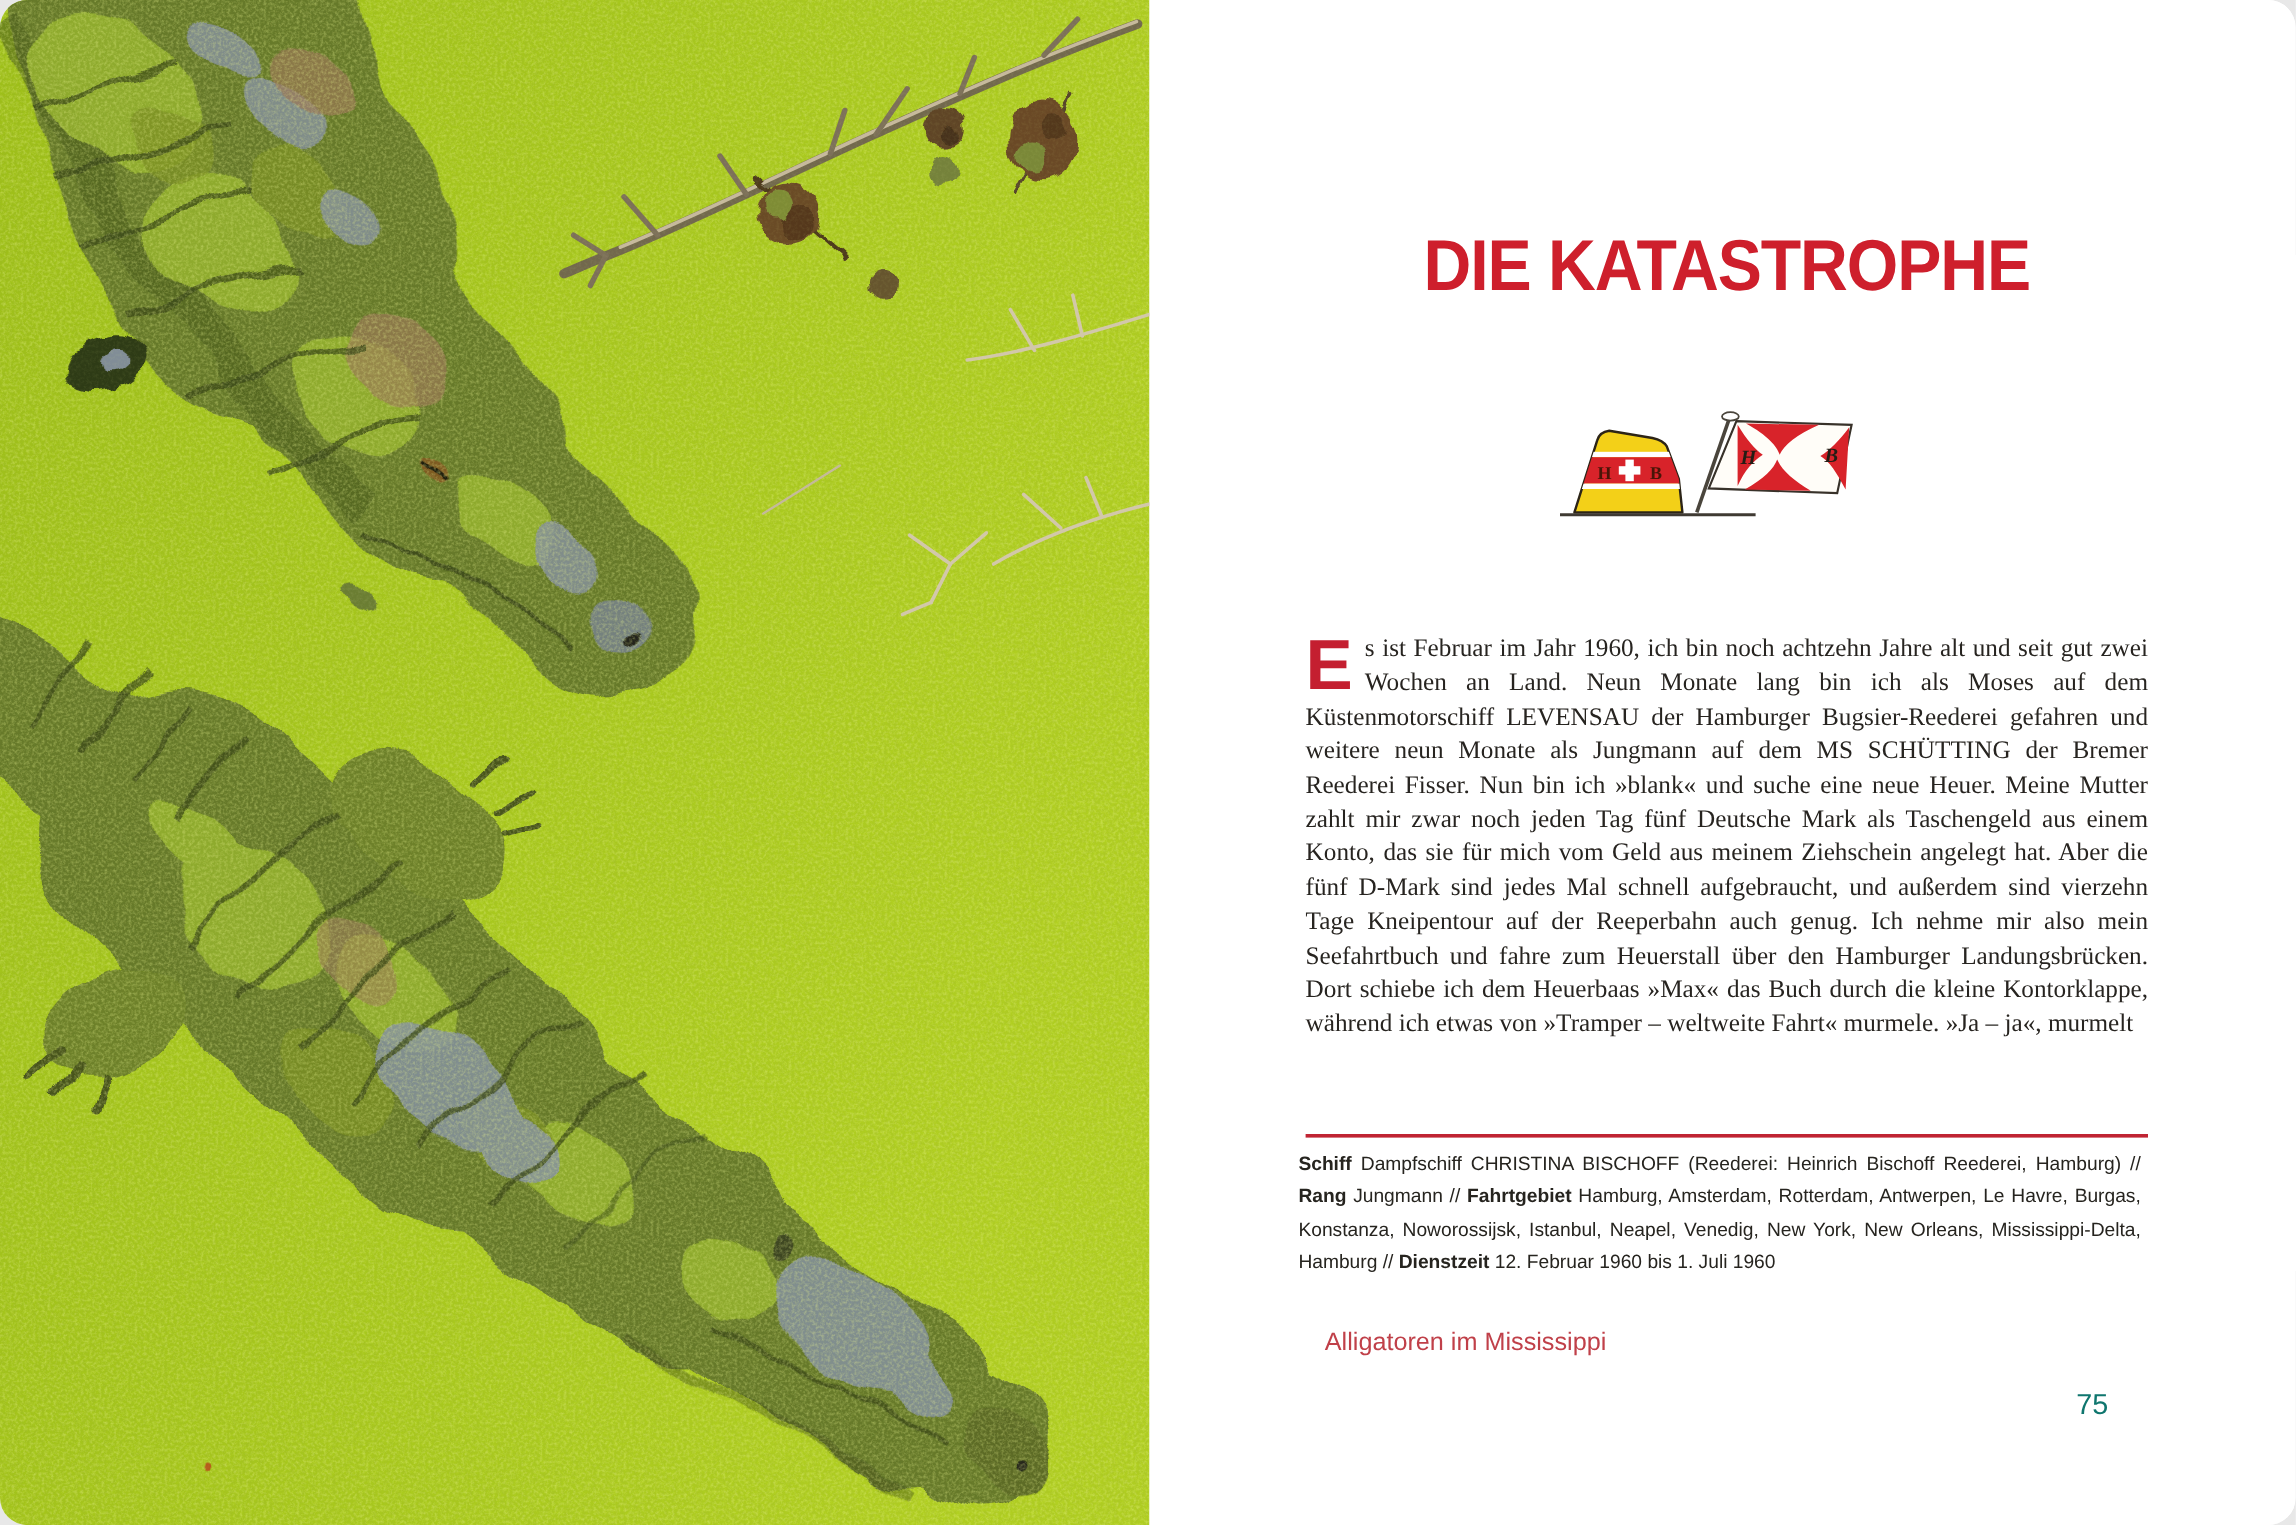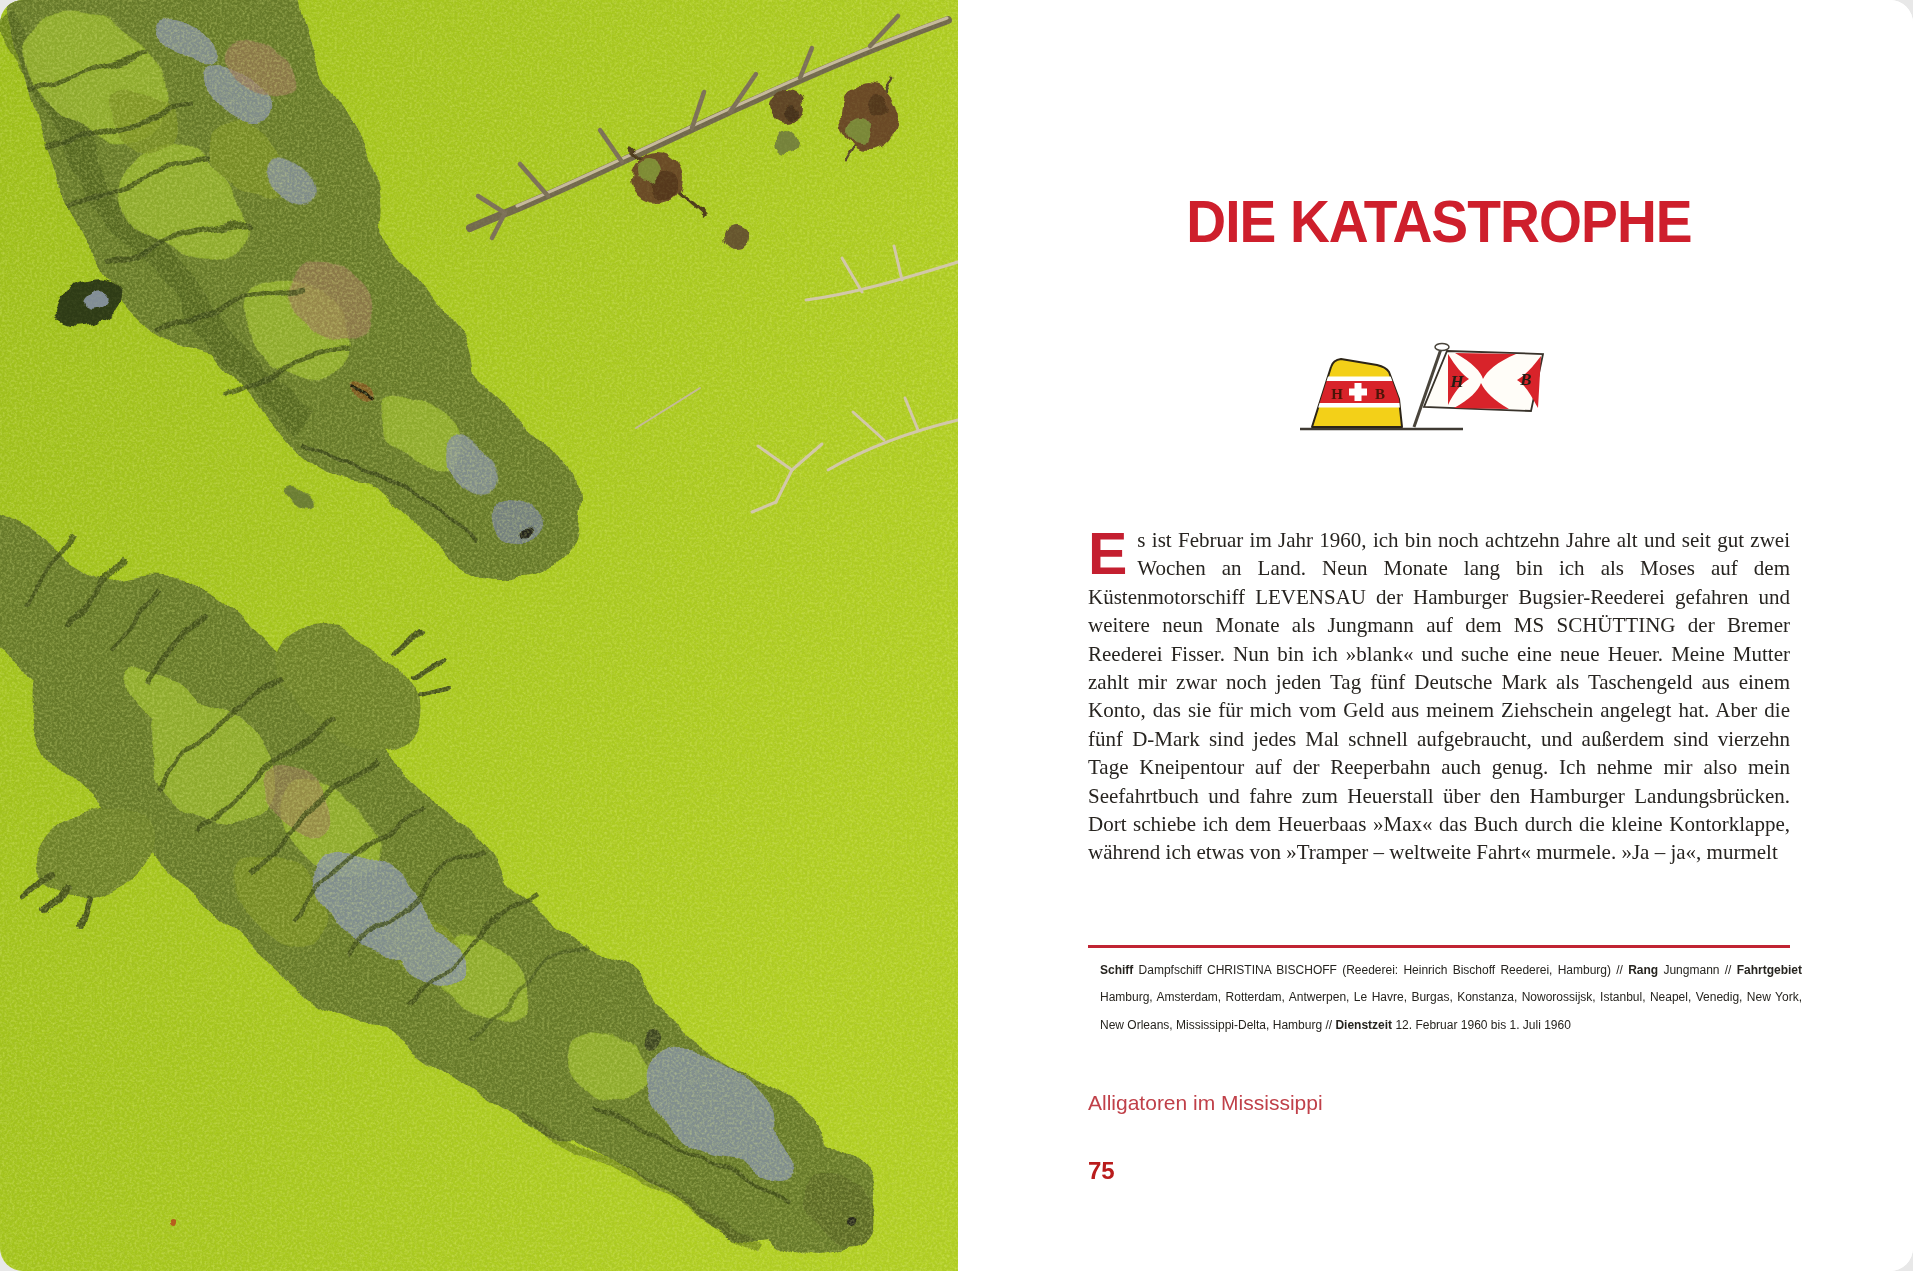--- a/index.html
+++ b/index.html
@@ -10,27 +10,27 @@
   .title{position:absolute;left:130px;top:192px;width:702px;margin:0;text-align:center;
          font-weight:700;font-size:60px;line-height:1;letter-spacing:-1px;color:#ce1f2c;
          transform:scaleX(0.92);transform-origin:center;white-space:nowrap;}
   .emblem{position:absolute;left:337px;top:341px;width:262px;height:94px;}
   .bodytext{position:absolute;left:130px;top:526px;width:702px;margin:0;
             font-family:"Liberation Serif",serif;font-size:21px;line-height:28.4px;
             color:#272420;text-align:justify;}
   .dropcap{float:left;font-family:"Liberation Sans",sans-serif;font-weight:700;
            font-size:59px;line-height:50px;color:#c41f30;margin:3px 10px 0 0;}
   .rule{position:absolute;left:130px;top:945px;width:702px;height:3px;background:#c02433;}
-  .info{position:absolute;left:142px;top:957px;width:702px;margin:0;
-        font-size:12px;line-height:27.4px;color:#26241f;text-align:justify;}
+  .info{position:absolute;left:124px;top:957px;width:702px;margin:0;
+        font-size:16px;line-height:27.4px;color:#26241f;text-align:justify;}
   .info b{font-weight:700;}
-  .caption{position:absolute;left:130px;top:1090px;width:702px;margin:0;
+  .caption{position:absolute;left:130px;top:1090px;width:702px;margin:16px;
            font-size:21px;line-height:1.2;color:#c04049;}
-  .folio{position:absolute;left:130px;top:1157px;width:702px;
-         padding-right:33px;box-sizing:border-box;font-weight:700;font-size:24px;color:#b91c1c;}
+  .folio{position:absolute;left:130px;top:1157px;width:702px;text-align:right;
+         padding-right:33px;box-sizing:border-box;font-weight:400;font-size:24px;color:#0f766e;}
 </style>
 </head>
 <body>
 
 <div class="canvas">
 
   <div class="photo">
     <svg width="958" height="1271" viewBox="0 0 958 1271">
       <defs>
         <linearGradient id="bgGrad" x1="0" y1="0" x2="1" y2="0.4">

